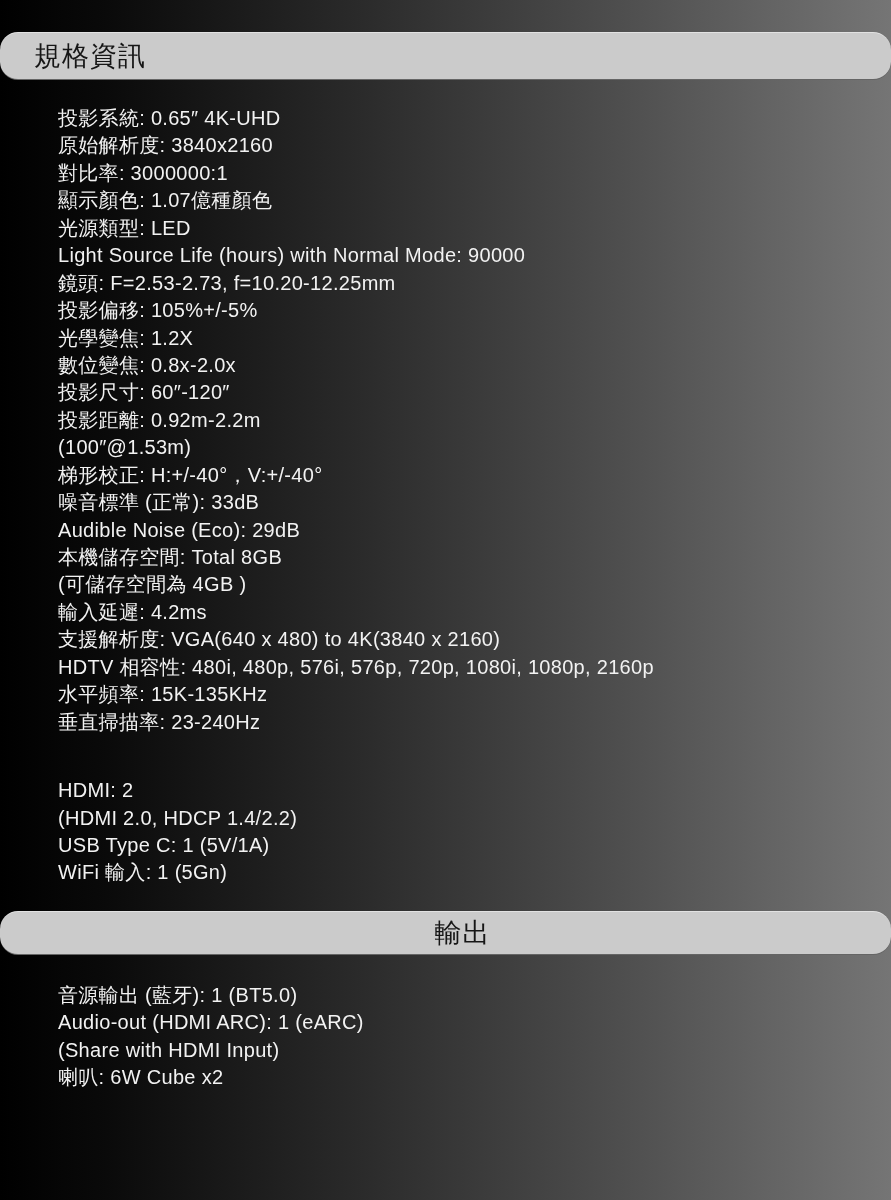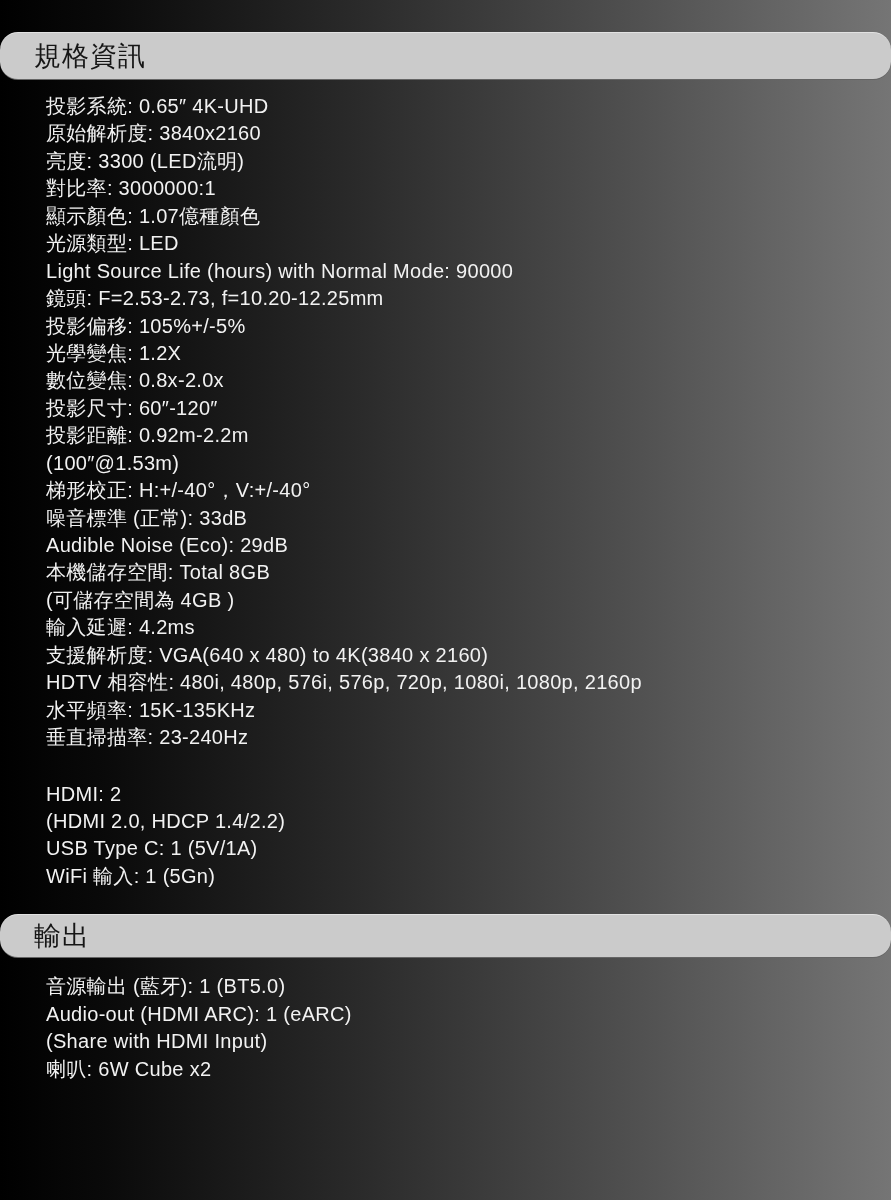--- a/index.html
+++ b/index.html
@@ -30,23 +30,23 @@
     padding-left: 34px;
     font-size: 27px;
     font-weight: 400;
     letter-spacing: 1px;
     border-top: 1px solid rgba(255,255,255,0.45);
     border-bottom: 1px solid rgba(0,0,0,0.5);
     border-radius: 18px;
   }
   .hdr-1 { height: 48px; }
   .hdr-2 { height: 42px; margin-top: 14px; }
-  .hdr-3 { height: 44px; margin-top: 12px; }
+  .hdr-3 { height: 44px; margin-top: 12px; justify-content: center; }
   .spec-list {
-    margin: 0;
+    margin: 12px;
     padding: 12px;
     list-style: none;
     color: #f2f2f2;
     font-size: 20px;
     font-weight: 400;
     letter-spacing: 0.3px;
   }
   .list-1 { padding-top: 13px; }
   .list-2 { padding-top: 17px; }
   .list-3 { padding-top: 15px; }
@@ -62,21 +62,20 @@
 
 <div class="page">
   <div class="top-spacer"></div>
 
   <div class="section-header hdr-1">
     <span>規格資訊</span>
   </div>
   <ul class="spec-list list-1">
     <li class="spec-line">投影系統: 0.65″ 4K-UHD</li>
     <li class="spec-line">原始解析度: 3840x2160</li>
-    <li class="spec-line">亮度: 3300 (LED流明)</li>
     <li class="spec-line">對比率: 3000000:1</li>
     <li class="spec-line">顯示顏色: 1.07億種顏色</li>
     <li class="spec-line">光源類型: LED</li>
     <li class="spec-line">Light Source Life (hours) with Normal Mode: 90000</li>
     <li class="spec-line">鏡頭: F=2.53-2.73, f=10.20-12.25mm</li>
     <li class="spec-line">投影偏移: 105%+/-5%</li>
     <li class="spec-line">光學變焦: 1.2X</li>
     <li class="spec-line">數位變焦: 0.8x-2.0x</li>
     <li class="spec-line">投影尺寸: 60″-120″</li>
     <li class="spec-line">投影距離: 0.92m-2.2m</li>

